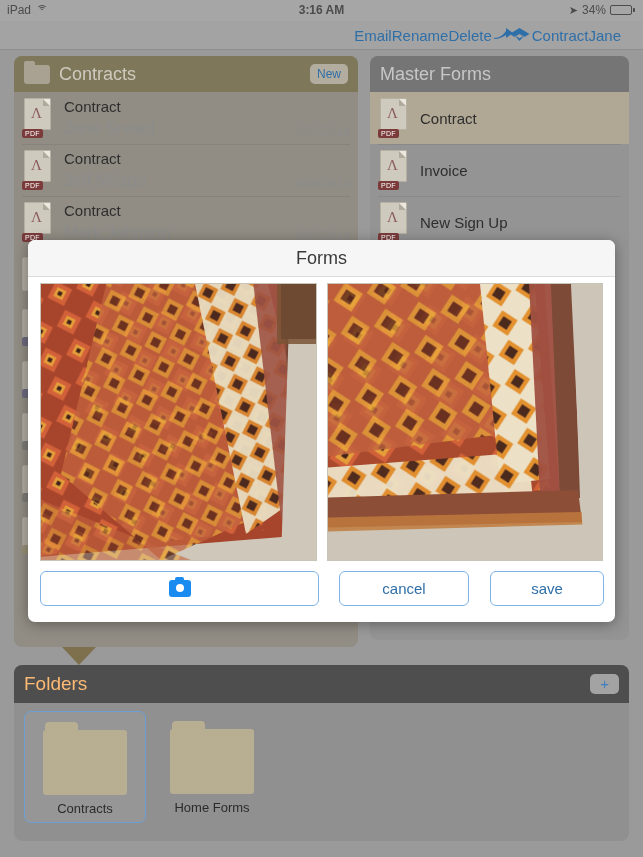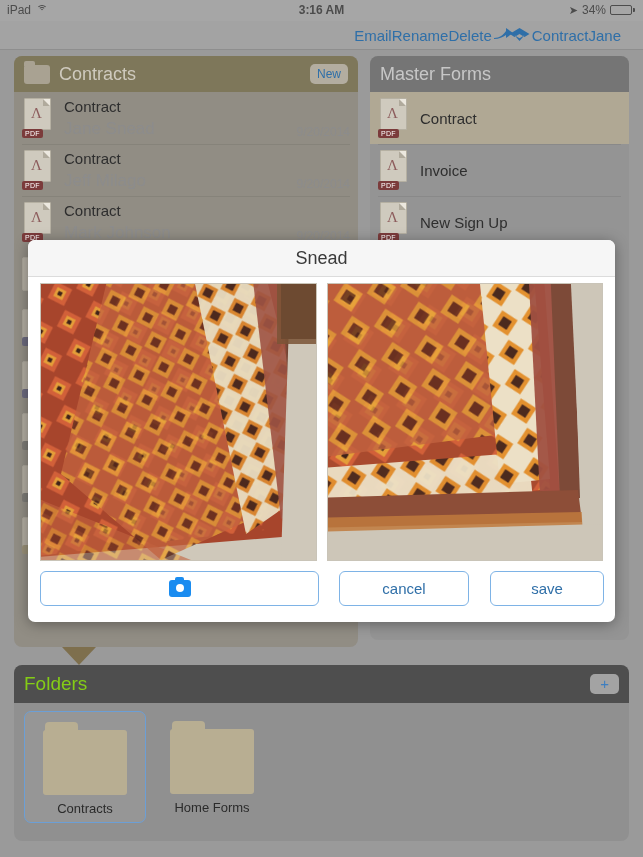--- a/index.html
+++ b/index.html
@@ -83,21 +83,21 @@
 
   
   .pointer {
     position: absolute; left: 62px; top: 647px; width: 0; height: 0;
     border-left: 17px solid transparent; border-right: 17px solid transparent; border-top: 18px solid #7e6f4d;
   }
 
   
   .folders { position: absolute; left: 14px; top: 665px; width: 615px; height: 176px; background: #909090; border-radius: 8px; overflow: hidden; }
   .folders-hd { height: 38px; background: #4e4e4e; display:flex; align-items:center; padding: 0 10px; }
-  .folders-title { color: #84cc16; font-size: 19px; flex: 1; }
+  .folders-title { color: #fdba74; font-size: 19px; flex: 1; }
   .folders-body { display: flex; padding: 8px 10px 0 10px; gap: 5px; }
   .folder-cell { width: 122px; padding: 6px 0 6px 0; border-radius: 7px; text-align: center; cursor: pointer; }
   .folder-cell.selected { border: 1px solid #6c9fd6; background: rgba(255,255,255,0.06); }
   .folder-glyph { width: 84px; height: 73px; margin: 4px auto 6px auto; position: relative; }
   .folder-glyph .tab { position:absolute; top:0; left:2px; width: 33px; height: 10px; background: #b8ae92; border-radius: 4px 4px 0 0; }
   .folder-glyph .body { position:absolute; top:8px; left:0; width: 84px; height: 65px; background: #b8ae92; border-radius: 3px; }
   .folder-label { font-size: 13px; color: #2b2b2b; }
 
   
   .modal {
@@ -297,21 +297,21 @@
             <span class="tab"></span>
             <span class="body"></span>
           </div>
         <div class="folder-label">Home Forms</div>
       </div>
     </div>
   </div>
 
   <div class="modal">
     <div class="modal-hd">
-      <span class="modal-title">Snead</span>
+      <span class="modal-title">Forms</span>
     </div>
 
     <div class="modal-body">
       <div class="photo">
         <svg width="277" height="276" viewBox="0 0 277 276" preserveAspectRatio="none">
           <defs>
             <clipPath id="clipL">
                 <rect x="0" y="0" width="277" height="276"></rect>
               </clipPath>
             <pattern id="dia1" width="26" height="26" patternUnits="userSpaceOnUse" patternTransform="rotate(-18)">

